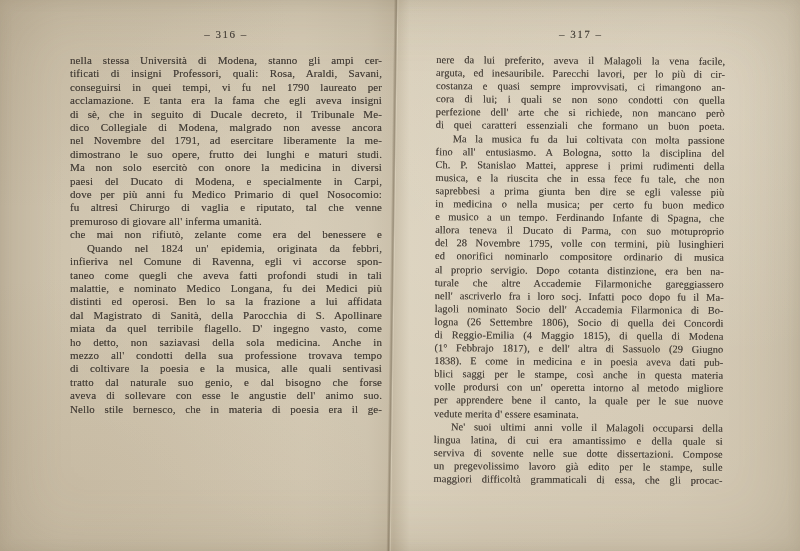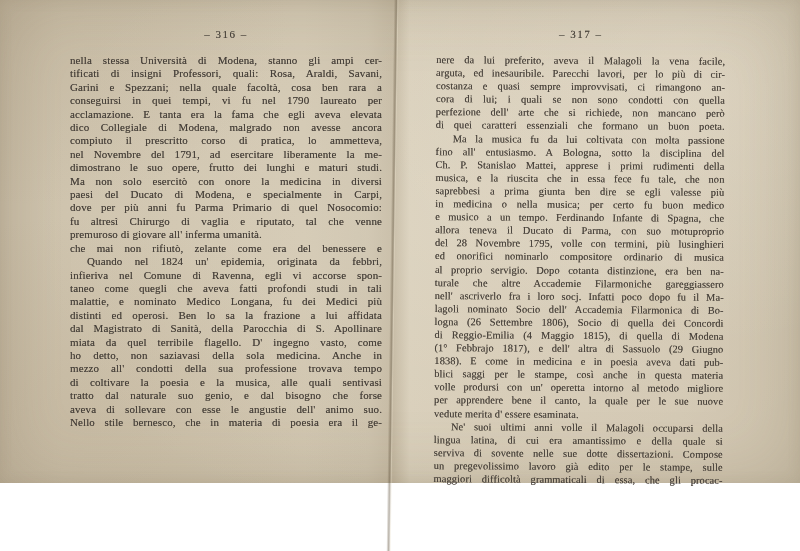--- a/index.html
+++ b/index.html
@@ -1,21 +1,21 @@
 <!DOCTYPE html>
 <html><head>
 <meta charset="utf-8">
 <style>
   html, body { margin: 0; padding: 0; }
   body {
     width: 800px; height: 551px; overflow: hidden;
     font-family: "Liberation Serif", "DejaVu Serif", serif;
   }
   .spread {
-    position: absolute; top: 0; left: 0; width: 800px; height: 483px;
+    position: absolute; top: 0; left: 0; width: 800px; height: 551px;
     background:
       radial-gradient(ellipse 420px 300px at 10% 88%, rgba(158,138,108,0.16), transparent 70%),
       radial-gradient(ellipse 380px 260px at 3% 5%, rgba(150,132,104,0.14), transparent 70%),
       radial-gradient(ellipse 520px 400px at 88% 18%, rgba(255,250,238,0.20), transparent 65%),
       radial-gradient(ellipse 600px 460px at 56% 45%, rgba(255,252,242,0.16), transparent 72%),
       radial-gradient(ellipse 90px 60px at 81% 63%, rgba(190,165,120,0.12), transparent 70%),
       linear-gradient(90deg, #c9bda7 0%, #cfc4ae 8%, #d1c6b0 38%, #cbc0aa 46%,
         #c2b69f 49.2%, #d7cdb8 51.2%, #d5cab5 60%, #d3c8b3 85%, #cdc2ac 100%);
     box-shadow: inset 0 0 70px rgba(110,95,70,0.22), inset 0 0 14px rgba(120,105,80,0.14);
   }
@@ -48,30 +48,29 @@
 <body>
 
 <div class="spread">
   <div class="gutter-crease"></div>
 
   <div class="page page-left">
     <div class="page-number">– 316 –</div>
     <div class="text-lines" id="left-lines">
         <div class="line">nella stessa Università di Modena, stanno gli ampi cer-</div>
         <div class="line">tificati di insigni Professori, quali: Rosa, Araldi, Savani,</div>
-        <div class="line">Garini e Spezzani; nella quale facoltà, cosa ben rara a</div>
         <div class="line">conseguirsi in quei tempi, vi fu nel 1790 laureato per</div>
-        <div class="line">acclamazione. E tanta era la fama che egli aveva elevata</div>
+        <div class="line">acclamazione. E tanta era la fama che egli aveva insigni</div>
+        <div class="line">di sè, che in seguito di Ducale decreto, il Tribunale Me-</div>
         <div class="line">dico Collegiale di Modena, malgrado non avesse ancora</div>
-        <div class="line">compiuto il prescritto corso di pratica, lo ammetteva,</div>
         <div class="line">nel Novembre del 1791, ad esercitare liberamente la me-</div>
         <div class="line">dimostrano le suo opere, frutto dei lunghi e maturi studi.</div>
         <div class="line">Ma non solo esercitò con onore la medicina in diversi</div>
         <div class="line">paesi del Ducato di Modena, e specialmente in Carpi,</div>
-        <div class="line">dove per più anni fu Parma Primario di quel Nosocomio:</div>
+        <div class="line">dove per più anni fu Medico Primario di quel Nosocomio:</div>
         <div class="line">fu altresì Chirurgo di vaglia e riputato, tal che venne</div>
         <div class="line endline">premuroso di giovare all' inferma umanità.</div>
         <div class="line">che mai non rifiutò, zelante come era del benessere e</div>
         <div class="line indent">Quando nel 1824 un' epidemia, originata da febbri,</div>
         <div class="line">infieriva nel Comune di Ravenna, egli vi accorse spon-</div>
         <div class="line">taneo come quegli che aveva fatti profondi studi in tali</div>
         <div class="line">malattie, e nominato Medico Longana, fu dei Medici più</div>
         <div class="line">distinti ed operosi. Ben lo sa la frazione a lui affidata</div>
         <div class="line">dal Magistrato di Sanità, della Parocchia di S. Apollinare</div>
         <div class="line">miata da quel terribile flagello. D' ingegno vasto, come</div>

